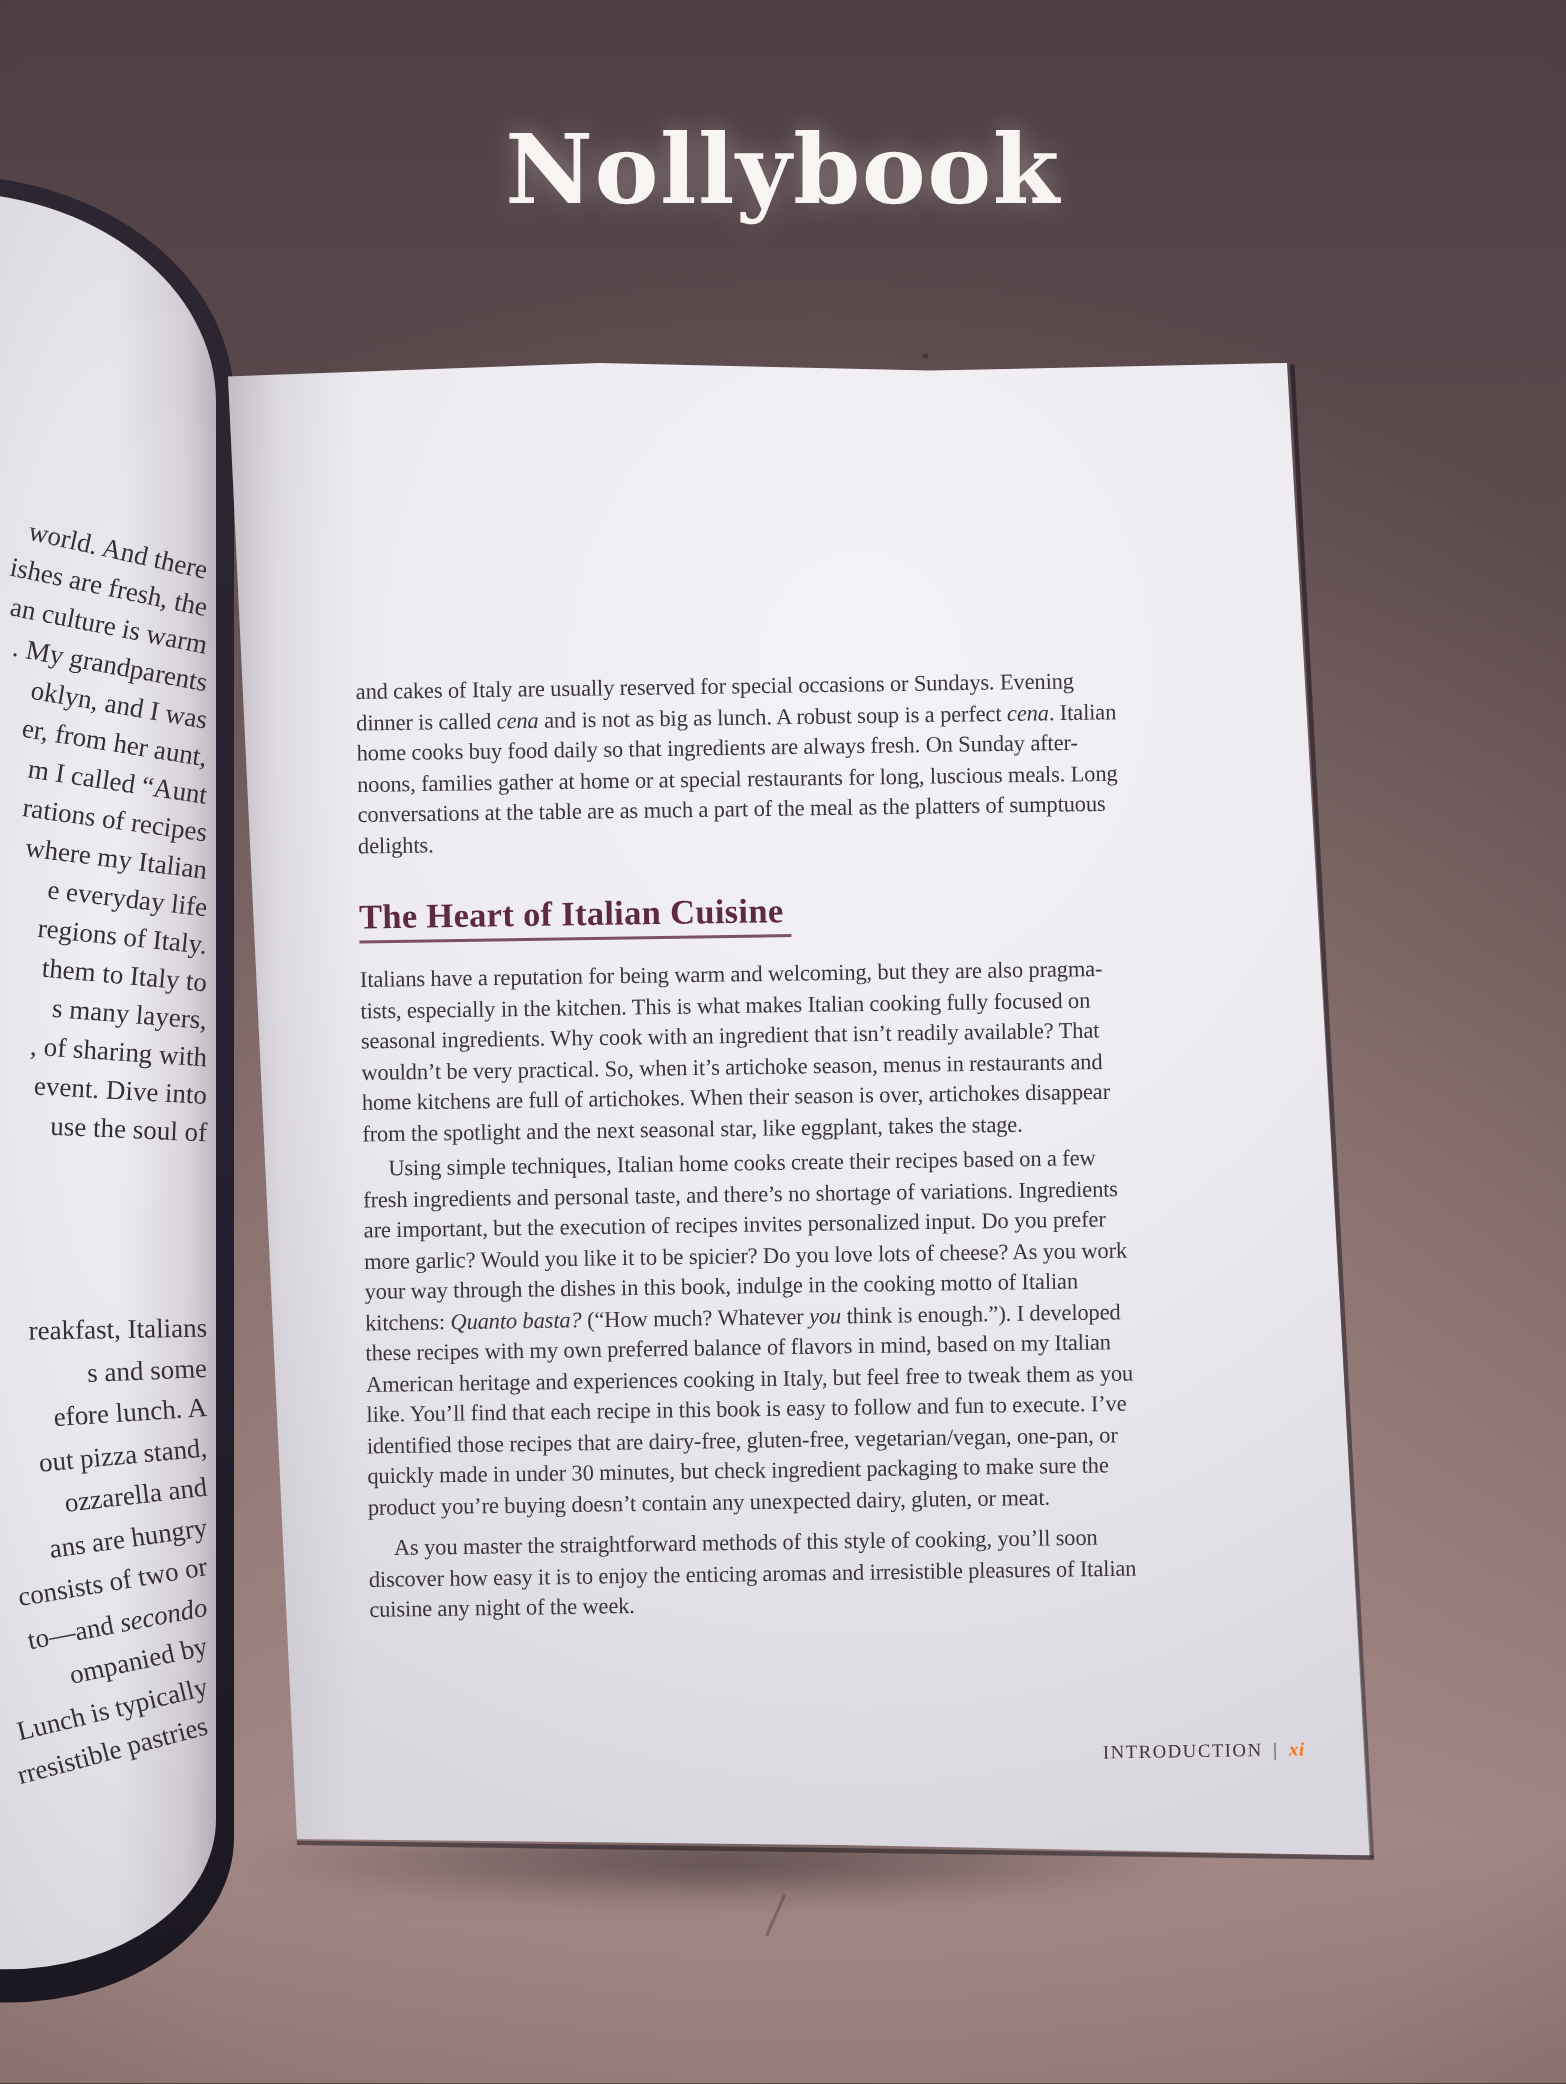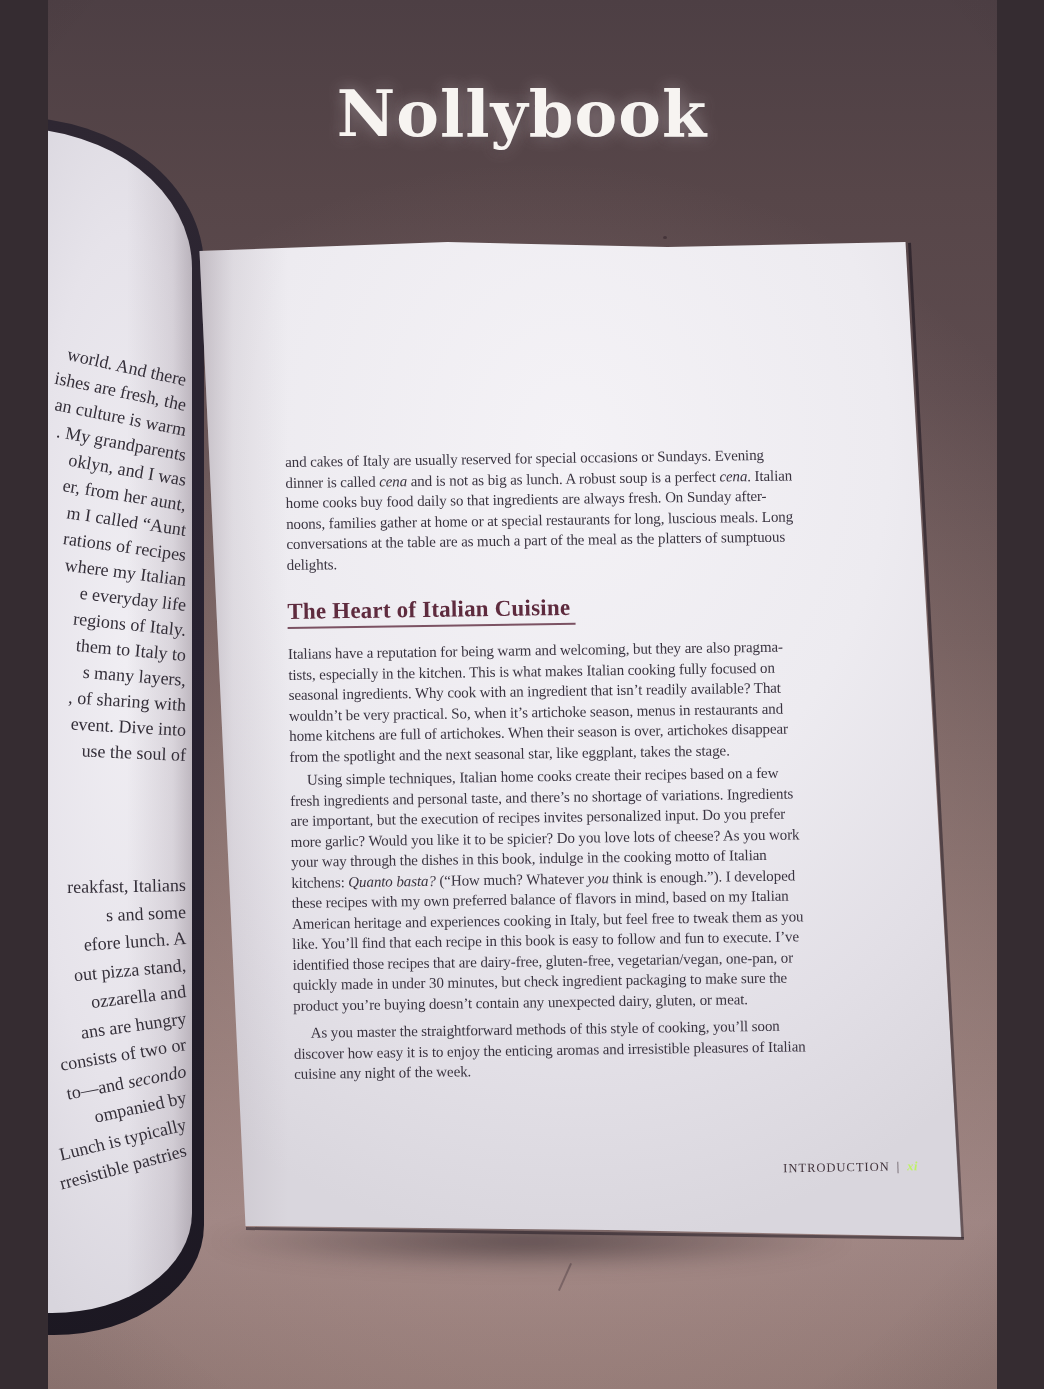--- a/index.html
+++ b/index.html
@@ -1,17 +1,17 @@
 <!DOCTYPE html>
 <html style="--background-top: #55454a; --background-bottom: #9c8381; --page: #edeaf0; --body-text: #3a3440; --heading-accent: #5e2b3e; --brand-text: #f7f4f1; --cover-edge: #241e29;"><head>
 <meta charset="utf-8">
 <style>
   html,body{margin:0;padding:0;background:#352c31;}
   .canvas{
-    position:relative;width:949px;height:1389px;margin:0 auto;overflow:hidden;
+    position:relative;width:1044px;height:1389px;margin:0 auto;overflow:hidden;
     font-family:"Liberation Serif","DejaVu Serif",serif;
   }
   
   .bg{
     position:absolute;inset:0;z-index:0;
     background:
       radial-gradient(95% 70% at 52% 62%, rgba(196,164,158,.50), rgba(196,164,158,0) 72%),
       linear-gradient(180deg,
         #4d3f44 0%, #574649 14%, #5d4b4e 28%, #6b5757 46%,
         #7d6765 62%, #8e7673 76%, var(--background-bottom,#9c8381) 88%, #907773 100%);
@@ -96,21 +96,21 @@
     font-size:23px;line-height:26px;font-weight:bold;letter-spacing:.2px;
     color:var(--heading-accent,#5e2b3e);
     border-bottom:2px solid rgba(94,43,62,.8);
   }
   .footer{
     position:absolute;left:640px;top:1161px;width:230px;z-index:7;
     text-align:right;transform:rotate(-0.9deg);
     font-size:12.5px;letter-spacing:1px;color:#41333b;
   }
   .footer .bar{display:inline-block;margin:0 7px;color:#4a3b42;font-weight:normal;}
-  .footer .pnum{font-weight:bold;color:#bef264;letter-spacing:.5px;font-style:italic;}
+  .footer .pnum{font-weight:bold;color:#f97316;letter-spacing:.5px;font-style:italic;}
   i{font-style:italic;}
 </style>
 </head>
 <body>
 
 <div class="canvas">
   <div class="bg"></div>
   <div class="speck"></div>
   <div class="scratch"></div>
 

